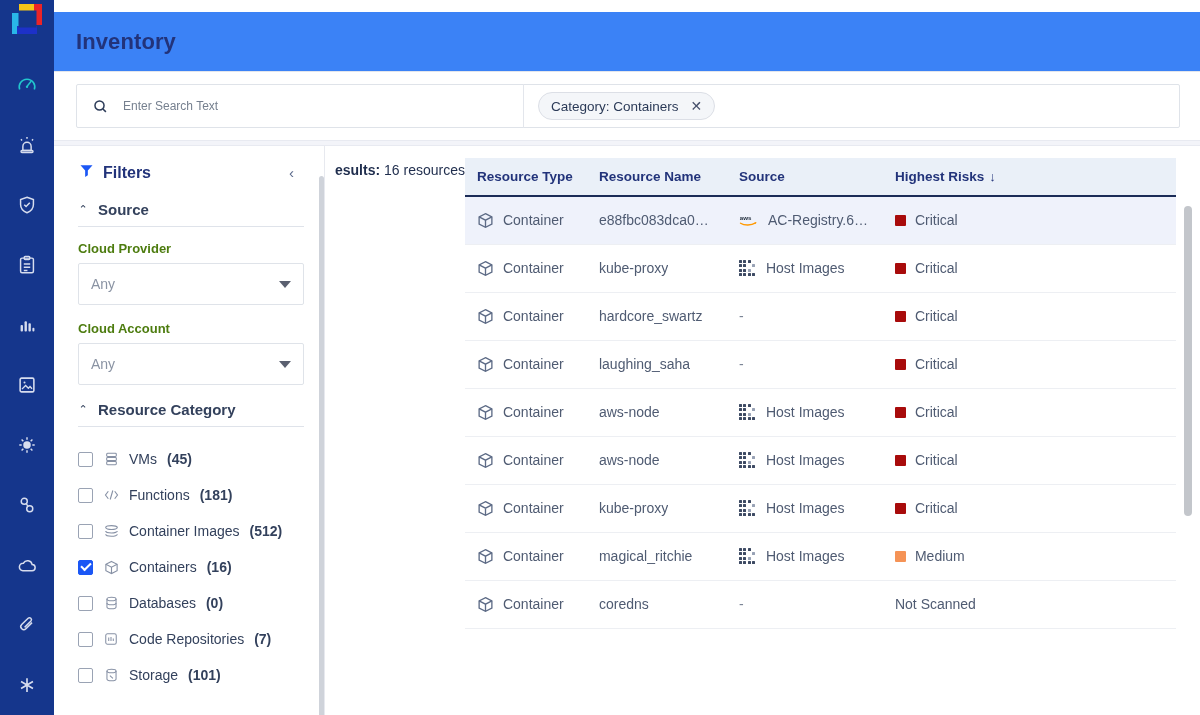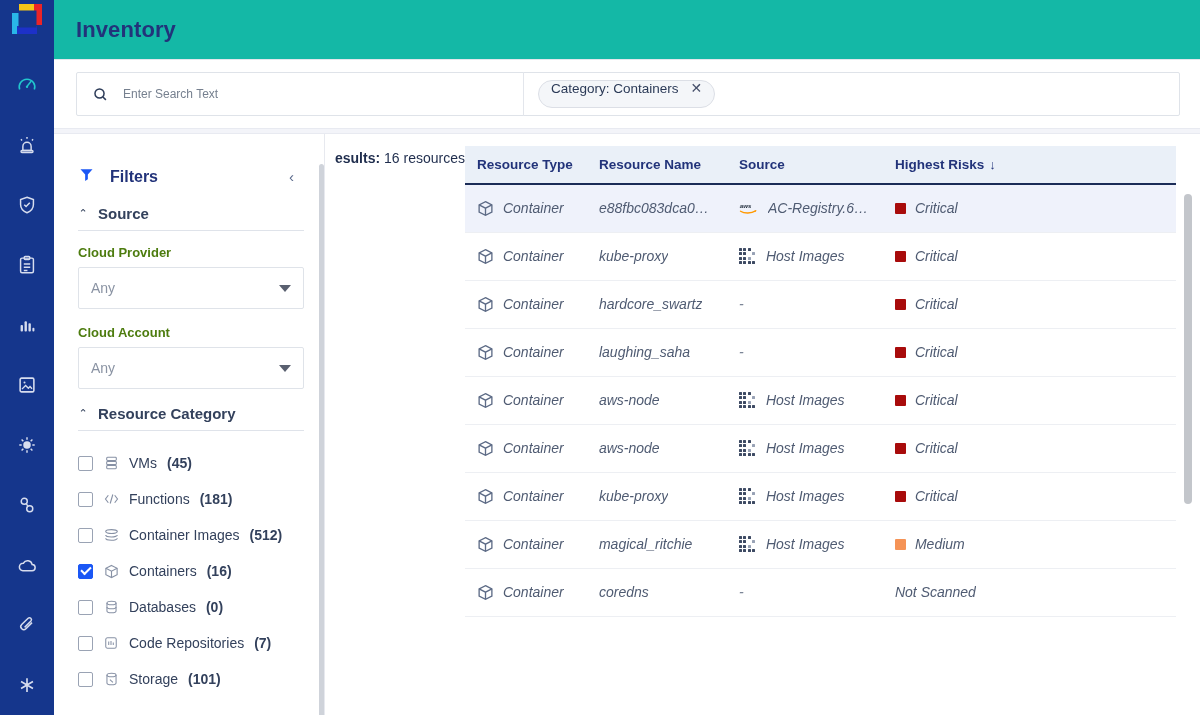--- a/index.html
+++ b/index.html
@@ -37,59 +37,59 @@
   }
   .rail-item.active { color:#23d3d3; }
   .rail-item svg { display:block; }
 
   
   .main { flex:1; display:flex; flex-direction:column; min-width:0; height:715px; background:#fff; }
 
   
   .topbar {
     height: 60px; flex:0 0 60px; display:flex; align-items:center;
-    border-bottom:1px solid #e3e6ec; background:#14b8a6; padding-left:22px;
+    border-bottom:1px solid #e3e6ec; background:#3b82f6; padding-left:22px;margin-top:12px;
   }
   .page-title { font-size:22px; font-weight:bold; color:#22337a; letter-spacing:.1px; }
 
   
   .searchrow {
     height: 68px; flex:0 0 68px; background:#fff; display:flex; align-items:center;
     padding: 0 20px 0 22px;
   }
   .searchbox {
     flex:1; height:44px; border:1px solid #dfe3e9; background:#fff; border-radius:2px;
     display:flex; align-items:center; min-width:0;
   }
   .search-icon-wrap { width:46px; display:flex; align-items:center; justify-content:center; color:#2b3a57; }
   .search-input {
     flex:0 0 auto; width:400px; border:none; outline:none; background:transparent;
     font-family:"Liberation Sans", sans-serif; font-size:12px; color:#2b3a57;
   }
   .search-input::placeholder { color:#76808f; }
   .chip-zone { display:flex; align-items:center; border-left:1px solid #e3e6ec; height:44px; padding-left:14px; flex:1; min-width:0;}
   .chip {
-    display:inline-flex; align-items:flex-start; gap:12px; height:28px; padding:0 12px;
+    display:inline-flex; align-items:center; gap:12px; height:28px; padding:0 12px;
     border:1px solid #dcdfe6; border-radius:14px; background:#f4f6f9;
     font-size:13.5px; color:#2b3a57;
   }
   .chip-x { cursor:pointer; color:#46506b; font-size:14px; line-height:1; }
 
   .thin-sep { height:6px; background:#f3f4f9; border-top:1px solid #e8eaf1; border-bottom:1px solid #e8eaf1; flex:0 0 6px;}
 
   
   .body { flex:1; display:flex; min-height:0; background:#fff; }
 
   
   .filters {
     width: 270px; flex:0 0 270px; padding: 16px 0 0 0; position:relative;
     border-right: none;
   }
   .filters-inner { padding: 0 20px 0 24px; }
-  .filters-head { display:flex; align-items:center; gap:15px; margin-bottom:18px; padding-right:4px;margin-top:16px; }
+  .filters-head { display:flex; align-items:center; gap:8px; margin-bottom:18px; padding-right:4px; }
   .filters-title { font-size:16px; font-weight:bold; color:#22337a; flex:1; }
   .collapse-btn { color:#5b6a8c; font-size:15px; line-height:1; cursor:pointer; padding:2px 6px; }
 
   .section { margin-bottom:6px; }
   .section-head { display:flex; align-items:center; gap:10px; margin:10px 0 8px 0; }
   .caret { color:#33415c; font-size:11px; width:10px; text-align:center; }
   .section-title { font-size:15px; font-weight:bold; color:#33415c; }
   .section-rule { height:1px; background:#dfe3ea; margin: 0 0 14px 0; }
 
   .field-label { font-size:13px; font-weight:bold; color:#4d7c0f; margin-bottom:7px; }
@@ -128,21 +128,21 @@
 
   .tablewrap { flex:1; min-height:0; padding-right:24px;margin-top:12px; }
   table { border-collapse: collapse; width: 100%; table-layout: fixed; }
   thead th {
     background:#eaf0f8; text-align:left; font-size:13.5px; font-weight:bold; color:#22337a;
     height:38px; padding:0 12px; border-bottom:2px solid #1b2c57;
   }
   th.c1 { width: 122px; } th.c2 { width: 140px; } th.c3 { width: 156px; } th.c4 { width: auto; }
   tbody td { height:48px; padding:0 12px; font-size:14px; color:#4f5b72; border-bottom:1px solid #edeff3; vertical-align:middle; }
   tbody tr.hl td { background:#eff2fb; }
-  .cell { display:flex; align-items:center; gap:9px; min-width:0;font-style:italic; }
+  .cell { display:flex; align-items:center; gap:9px; min-width:0; }
   .cell .txt { overflow:hidden; text-overflow:ellipsis; white-space:nowrap; }
   .res-icon { color:#5d6b86; flex:0 0 17px; display:flex; }
   .sev-sq { width:11px; height:11px; flex:0 0 11px; border-radius:1px; }
   .src-icon { flex:0 0 18px; display:flex; align-items:center; }
   .dash { color:#7b8596; }
 
   .hdr-sort { font-size:13px; margin-left:5px; }
 
   .table-scroll {
     position:absolute; right:8px; top:60px; width:8px; height:310px; background:#c3c6cb; border-radius:4px;

